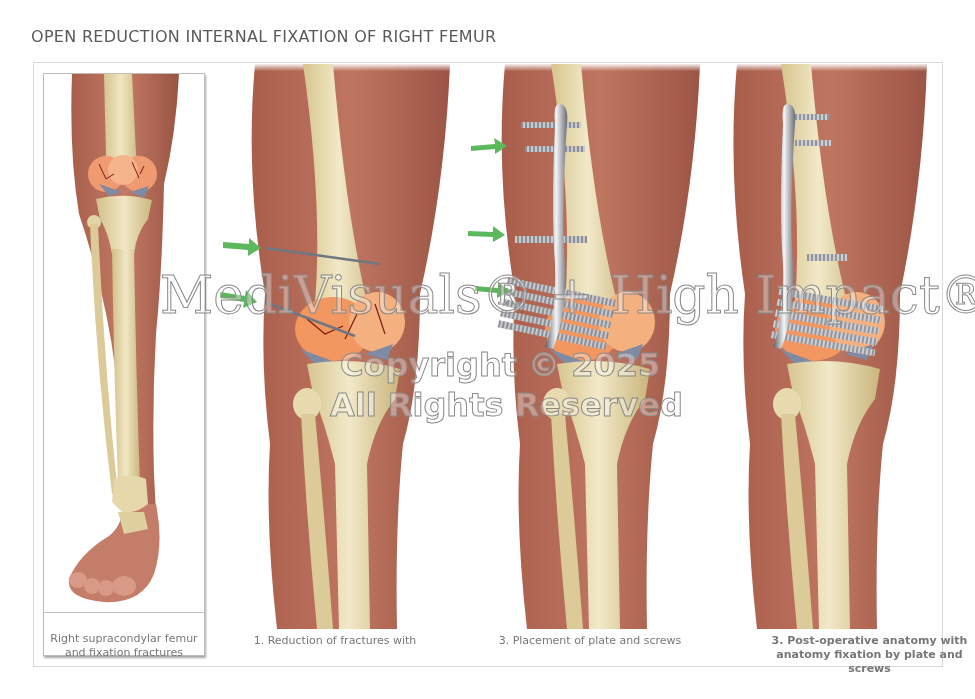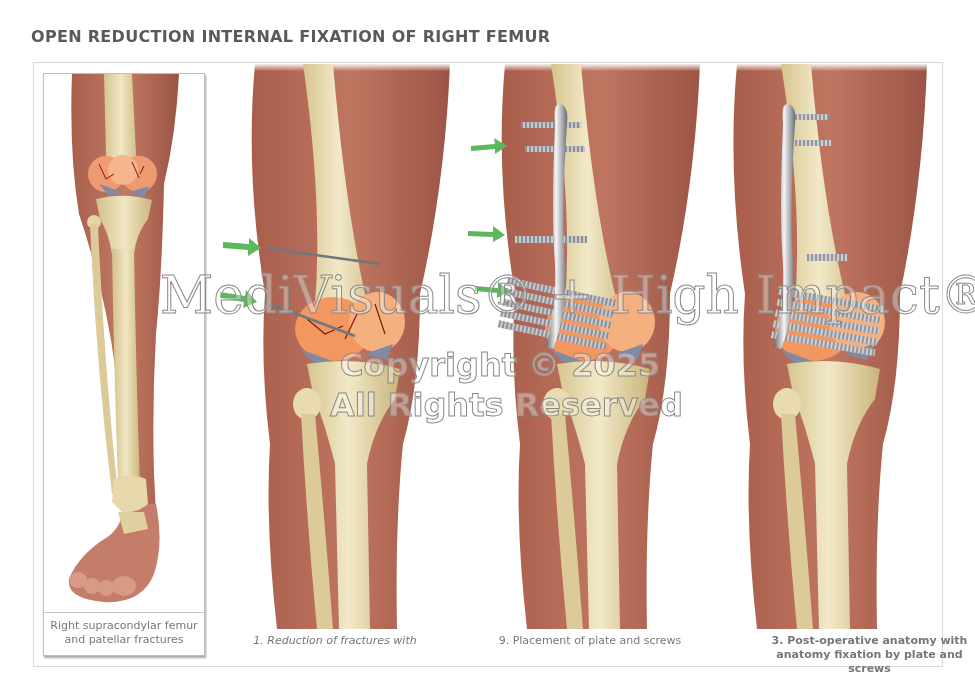--- a/index.html
+++ b/index.html
@@ -1,37 +1,37 @@
 <!DOCTYPE html>
 <html><head>
 <meta charset="utf-8">
 <style>
   * { box-sizing: border-box; margin: 0; padding: 0; }
   html, body { width: 975px; height: 699px; background: #ffffff; overflow: hidden; }
   body { position: relative; font-family: "DejaVu Sans", "Liberation Sans", sans-serif; color: #666; }
 
   .title {
     position: absolute; left: 31px; top: 27px;
-    font-size: 16px; letter-spacing: 0.3px; color: #5a5a5a; font-weight: bold;
+    font-size: 16px; letter-spacing: 0.3px; color: #5a5a5a; font-weight: normal;
     font-family: "DejaVu Sans", sans-serif;
   }
   .frame {
     position: absolute; left: 33px; top: 62px; width: 910px; height: 605px;
     border: 1px solid #d8d8d8; background: #fff;
   }
   .inset {
     position: absolute; left: 43px; top: 73px; width: 162px; height: 583px;
     border: 1px solid #bdbdbd; background: #fff;
     box-shadow: 1px 2px 2px rgba(0,0,0,0.35);
   }
   .inset-caption {
     position: absolute; left: 0; right: 0; bottom: 0; height: 43px;
     border-top: 1px solid #c4c4c4;
     font-size: 11px; line-height: 14px; text-align: center; color: #777;
-    padding-top: 6px;
+    padding-top: 19px;
   }
   .inset-art { position: absolute; left: 0; top: 0; width: 160px; height: 538px; overflow: hidden; }
 
   .panel { position: absolute; top: 64px; height: 565px; overflow: hidden; }
   .panel svg, .inset-art svg { display: block; }
   .caption {
     position: absolute; font-size: 11px; line-height: 14px; text-align: center; color: #777;
   }
 
   .watermark {
@@ -85,21 +85,21 @@
 
       <circle cx="50" cy="148" r="7" fill="#e3d5a6"></circle>
       <path d="M46 150 L54 150 Q60 290 74 420 L68 420 Q52 290 46 150 Z" fill="#dccb98"></path>
 
       <path d="M70 405 Q85 398 102 405 L104 430 Q92 440 78 438 L68 428 Z" fill="#e6d8aa"></path>
       <path d="M74 438 L100 438 L104 455 L80 460 Z" fill="#e0d0a0"></path>
     </svg>
   </div>
   <div class="inset-caption">
     <div>Right supracondylar femur</div>
-    <div>and patellar fractures</div>
+    <div>and fixation fractures</div>
   </div>
 </div>
 
 <div class="panel" style="left:215px; width:245px;">
   <svg width="245" height="565" viewBox="0 0 245 565">
     <defs>
       <linearGradient id="skinG1" x1="0" x2="1">
         <stop offset="0" stop-color="#a95e4b"></stop>
           <stop offset="0.5" stop-color="#bf7661"></stop>
           <stop offset="1" stop-color="#9c5545"></stop>
@@ -130,21 +130,21 @@
 
     <line x1="50" y1="184" x2="165" y2="200" stroke="#6f7782" stroke-width="2.5"></line>
     <line x1="50" y1="238" x2="140" y2="272" stroke="#6f7782" stroke-width="2.5"></line>
 
     <g fill="#5cb85c">
       <path d="M8 178 L34 180 L34 174 L46 184 L33 192 L33 186 L8 184 Z"></path>
       <path d="M5 228 L30 232 L31 226 L42 238 L28 244 L29 238 L5 234 Z"></path>
     </g>
   </svg>
 </div>
-<div class="caption" style="left:230px; top:634px; width:210px;font-style:italic;">
+<div class="caption" style="left:230px; top:634px; width:210px;">
   <div>1. Reduction of fractures with</div>
 </div>
 
 <div class="panel" style="left:465px; width:245px;">
   <svg width="245" height="565" viewBox="0 0 245 565">
     <defs>
       <linearGradient id="skinG2" x1="0" x2="1">
         <stop offset="0" stop-color="#a95e4b"></stop>
           <stop offset="0.5" stop-color="#bf7661"></stop>
           <stop offset="1" stop-color="#9c5545"></stop>
@@ -192,21 +192,21 @@
     <path d="M94 40 Q104 40 102 60 Q96 150 100 200 Q102 250 88 285 L80 283 Q92 250 90 200 Q86 150 90 60 Q88 40 94 40 Z" fill="url(#plateG)"></path>
 
     <g fill="#5cb85c">
       <path d="M6 82 L30 80 L29 74 L42 82 L30 90 L30 85 L6 87 Z"></path>
       <path d="M3 167 L28 168 L28 162 L40 171 L28 178 L28 173 L3 172 Z"></path>
       <path d="M10 222 L33 224 L33 218 L45 227 L32 234 L32 229 L10 227 Z"></path>
     </g>
   </svg>
 </div>
 <div class="caption" style="left:485px; top:634px; width:210px;">
-  <div>9. Placement of plate and screws</div>
+  <div>3. Placement of plate and screws</div>
   <div></div>
 </div>
 
 <div class="panel" style="left:715px; width:220px;">
   <svg width="220" height="565" viewBox="0 0 220 565">
     <defs>
       <linearGradient id="skinG3" x1="0" x2="1">
         <stop offset="0" stop-color="#a95e4b"></stop>
           <stop offset="0.5" stop-color="#bf7661"></stop>
           <stop offset="1" stop-color="#9c5545"></stop>

